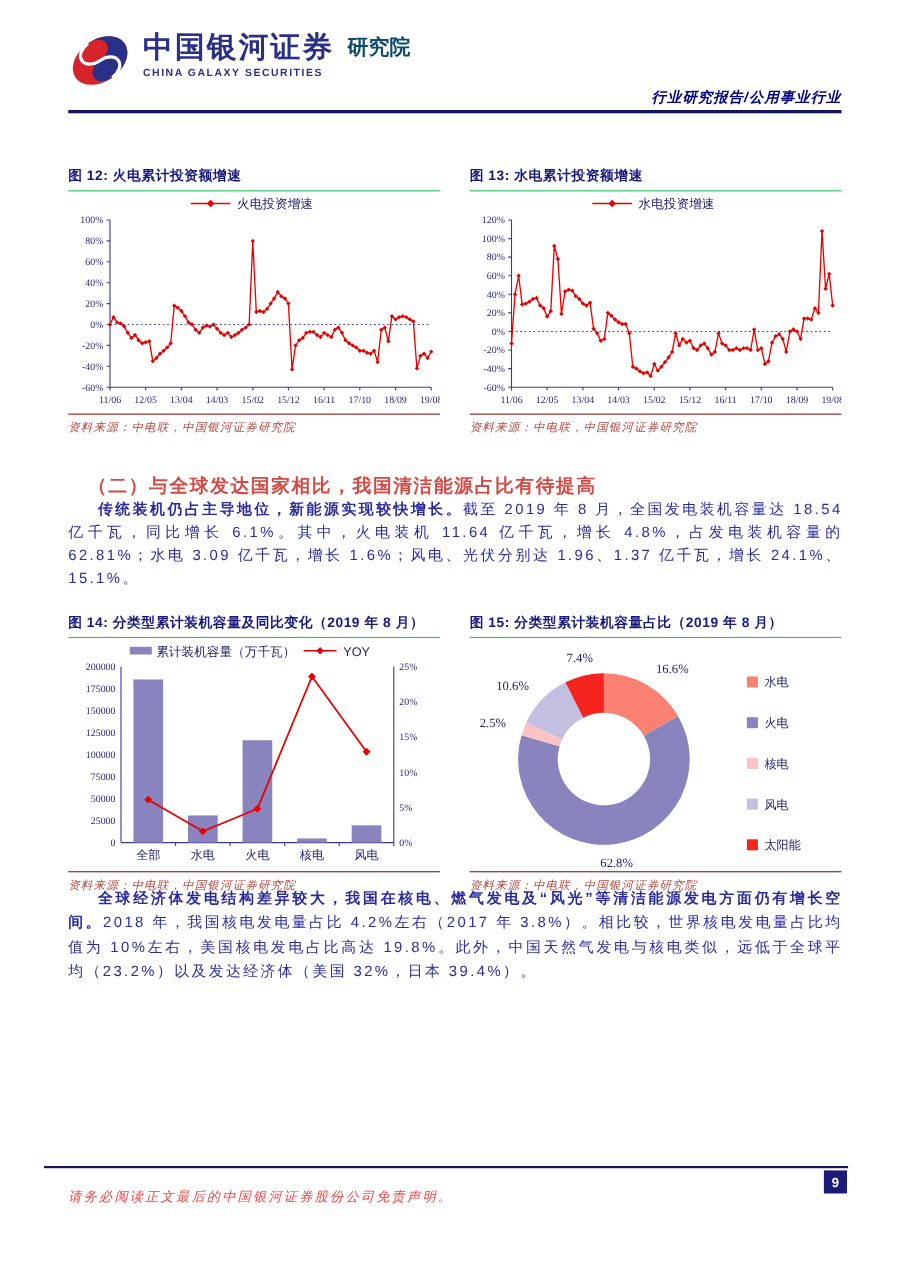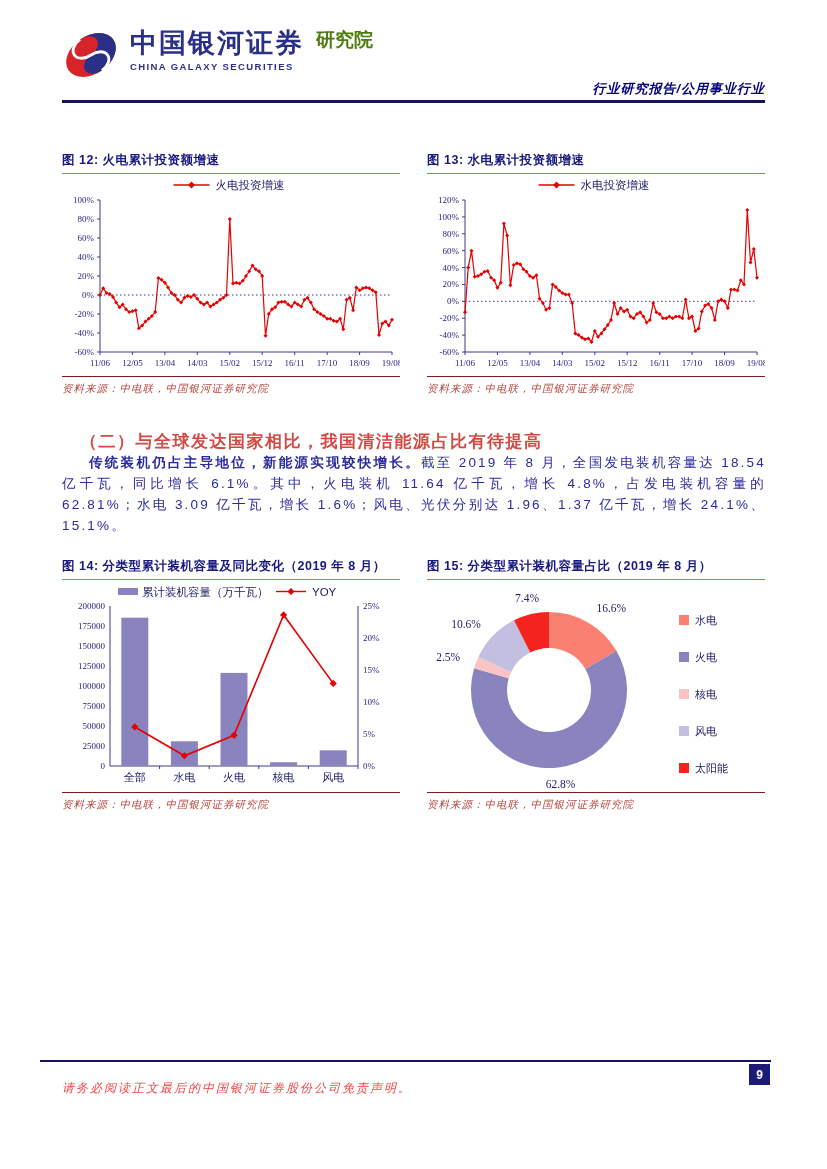--- a/index.html
+++ b/index.html
@@ -3,23 +3,23 @@
 <meta charset="utf-8">
 <style>
   html,body{margin:0;padding:0;background:#fff;}
   .page{position:relative;width:827px;height:1169px;background:#fff;overflow:hidden;
         font-family:"Liberation Sans",sans-serif;}
   
   .header{position:absolute;left:62px;top:24px;right:62px;height:74px;}
   .brand{position:absolute;left:0;top:2px;display:flex;align-items:flex-start;}
   .logo{display:block;}
   .brand-text{margin-left:10px;padding-top:4px;}
-  .brand-row{display:flex;align-items:flex-start;}
+  .brand-row{display:flex;align-items:center;}
   .brand-cn{font-size:27px;font-weight:bold;color:#2B3087;letter-spacing:2px;line-height:1;}
-  .brand-suffix{font-size:19px;font-weight:bold;color:#4d7c0f;margin-left:12px;line-height:1;}
+  .brand-suffix{font-size:19px;font-weight:bold;color:#0c4a6e;margin-left:12px;line-height:1;}
   .brand-en{font-size:9.5px;font-weight:bold;color:#2B3087;letter-spacing:1.4px;margin-top:4px;}
   .doc-type{position:absolute;right:0;bottom:0;font-size:13px;font-weight:bold;font-style:italic;
             color:#00007E;letter-spacing:1px;}
   .header-rule{position:absolute;left:62px;top:100px;width:703px;height:3px;background:#14145A;}
   
   .fig-row{position:absolute;left:62px;width:703px;display:flex;justify-content:space-between;}
   .row1{top:150px;}
   .row2{top:556px;}
   .fig{width:338px;margin:0;}
   .fig-title{font-size:12.5px;font-weight:bold;color:#18187E;letter-spacing:0.5px;
@@ -260,19 +260,20 @@
           <text class="t-cat" x="268" y="116" font-size="12.5">核电</text>
           <rect x="252" y="144" width="10" height="10" fill="#C3BFE1"></rect>
           <text class="t-cat" x="268" y="153" font-size="12.5">风电</text>
           <rect x="252" y="181" width="10" height="10" fill="#F5231D"></rect>
           <text class="t-cat" x="268" y="190" font-size="12.5">太阳能</text>
         </svg>
       <div class="fig-source">资料来源：中电联，中国银河证券研究院</div>
     </figure>
   </section>
 
+  <p class="para p2"><span class="lead">全球经济体发电结构差异较大，我国在核电、燃气发电及“风光”等清洁能源发电方面仍有增长空间。</span><span>2018 年，我国核电发电量占比 4.2%左右（2017 年 3.8%）。相比较，世界核电发电量占比均值为 10%左右，美国核电发电占比高达 19.8%。此外，中国天然气发电与核电类似，远低于全球平均（23.2%）以及发达经济体（美国 32%，日本 39.4%）。</span></p>
 
 
   <div class="footer-rule"></div>
   <div class="footer-text">请务必阅读正文最后的中国银河证券股份公司免责声明。</div>
   <div class="page-badge">9</div>
 
 </div>
 
 </body></html>

